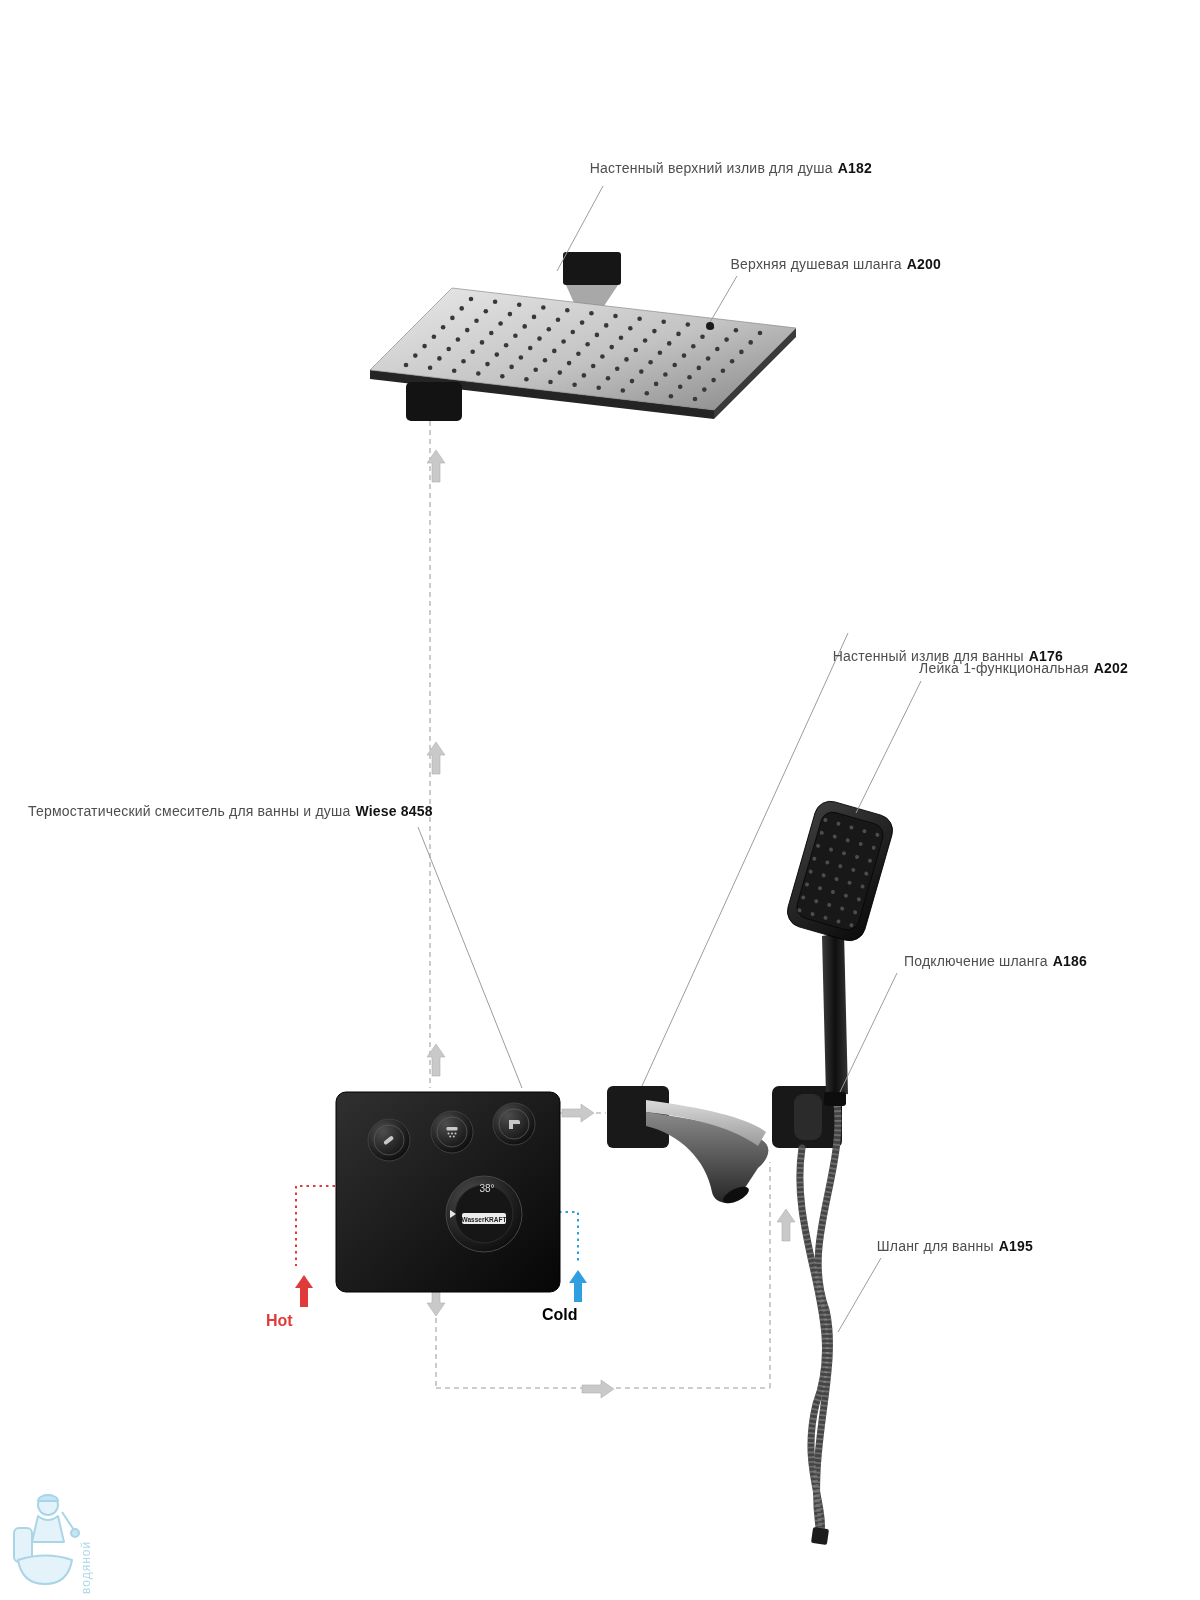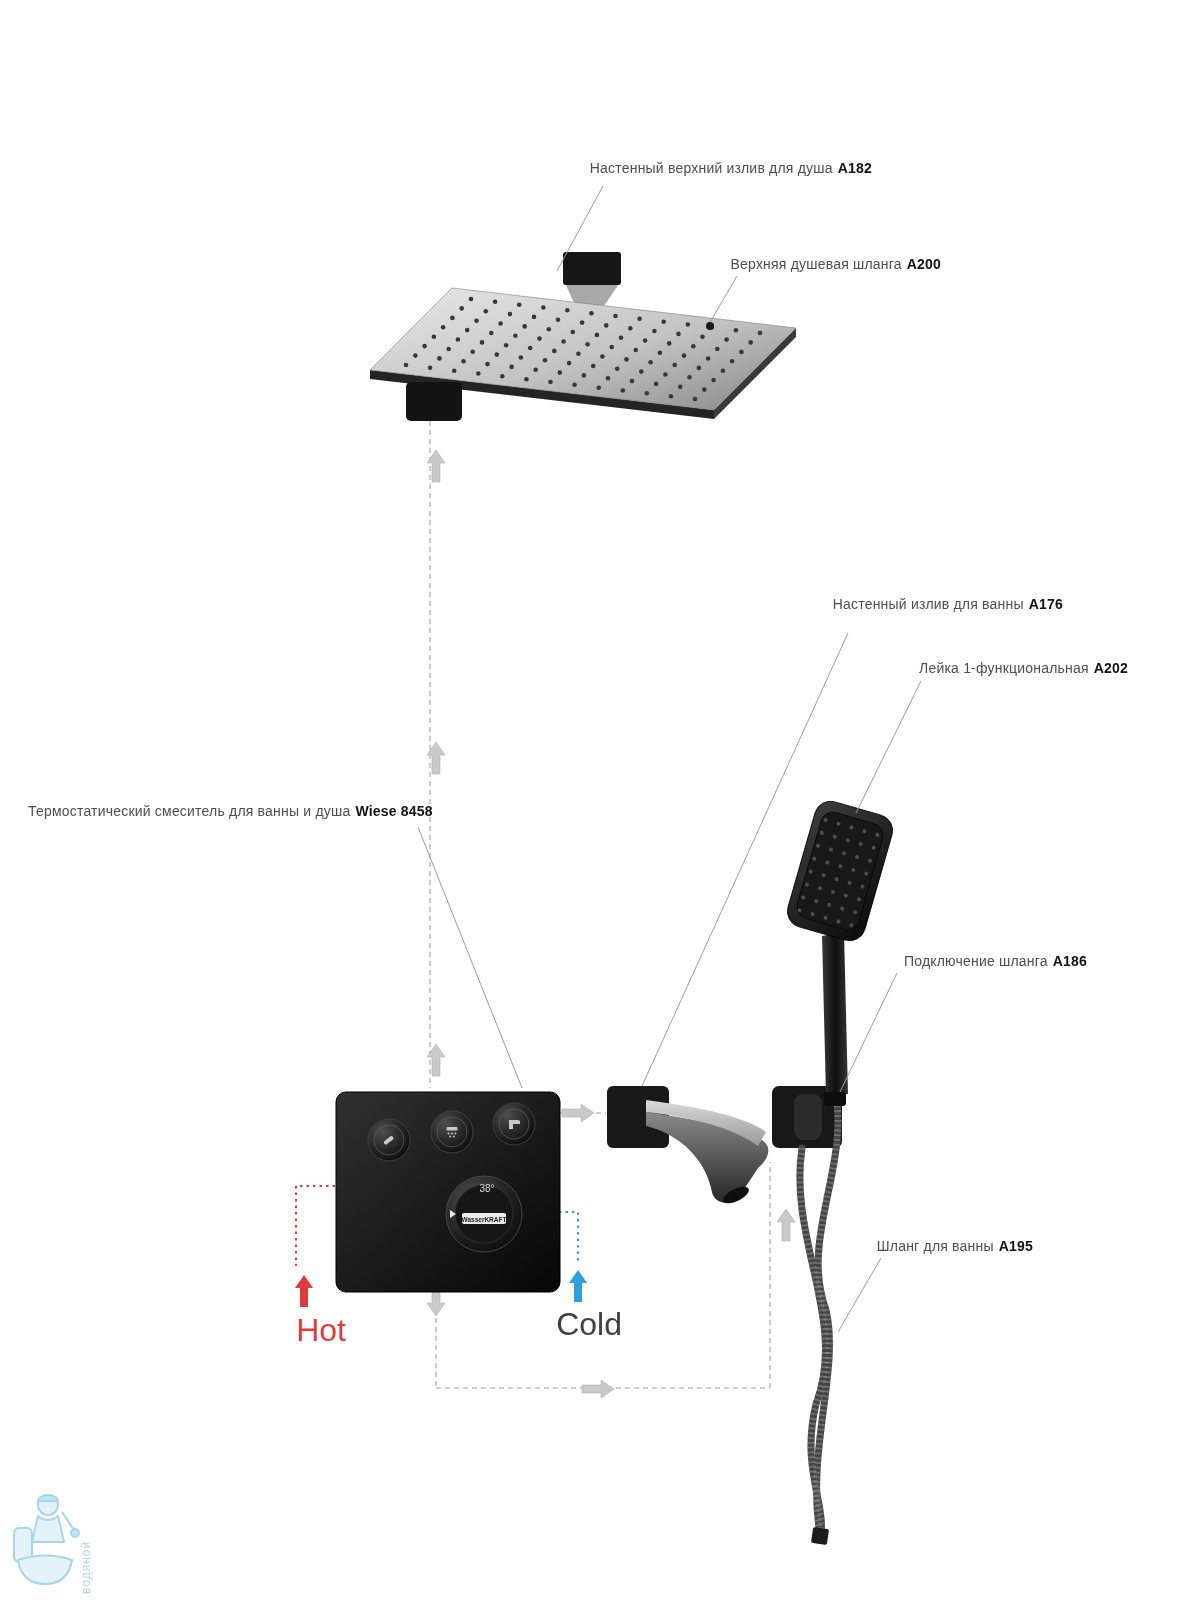--- a/index.html
+++ b/index.html
@@ -2,23 +2,23 @@
 <html><head>
 <meta charset="utf-8">
 <style>
   *{margin:0;padding:0;box-sizing:border-box}
   html,body{background:#ffffff}
   body{font-family:"Liberation Sans",sans-serif}
   #stage{position:relative;width:1200px;height:1600px;background:#fff;overflow:hidden}
   #scene{position:absolute;left:0;top:0;font-family:"Liberation Sans",sans-serif}
   .callout{position:absolute;white-space:nowrap;font-size:14px;color:#4e4e4e;letter-spacing:.2px}
   .callout .code{font-weight:700;color:#121212;margin-left:5px}
-  .flow-label{position:absolute;font-size:32px;width:80px;text-align:right;font-weight:400}
+  .flow-label{position:absolute;font-size:16px;width:80px;text-align:left;font-weight:700}
   #hot-label{color:#e03a3a}
-  #cold-label{color:#404040}
+  #cold-label{color:#000000}
   .dash{fill:none;stroke:#bfbfbf;stroke-width:1.6;stroke-dasharray:5 4}
   .dotR{fill:none;stroke:#e03a3a;stroke-width:2;stroke-dasharray:2.5 4}
   .dotB{fill:none;stroke:#2f9fe0;stroke-width:2;stroke-dasharray:2.5 4}
   .leader{stroke:#9c9c9c;stroke-width:1;fill:none}
   .arrow-gray{fill:#c9c9c9;stroke:#b0b0b0;stroke-width:.6}
   .arrow-red{fill:#e03a3a}
   .arrow-blue{fill:#2f9fe0}
 </style>
 </head>
 <body>
@@ -329,21 +329,21 @@
     <text transform="translate(90 1594) rotate(-90)" font-size="12" fill="#8fc9e2" letter-spacing="1">водяной</text>
   </g>
 </svg>
 
 <div class="callout" style="top:160px; right:328px;">
   <span class="desc">Настенный верхний излив для душа</span><span class="code">A182</span>
 </div>
 <div class="callout" style="top:256px; right:259px;">
   <span class="desc">Верхняя душевая шланга</span><span class="code">A200</span>
 </div>
-<div class="callout" style="top:596px; right:137px;">
+<div class="callout" style="top:648px; right:137px;">
   <span class="desc">Настенный излив для ванны</span><span class="code">A176</span>
 </div>
 <div class="callout" style="top:660px; right:72px;">
   <span class="desc">Лейка 1-функциональная</span><span class="code">A202</span>
 </div>
 <div class="callout" style="top:953px; right:113px;">
   <span class="desc">Подключение шланга</span><span class="code">A186</span>
 </div>
 <div class="callout" style="top:803px; left:28px;">
   <span class="desc">Термостатический смеситель для ванны и душа</span><span class="code">Wiese 8458</span>

